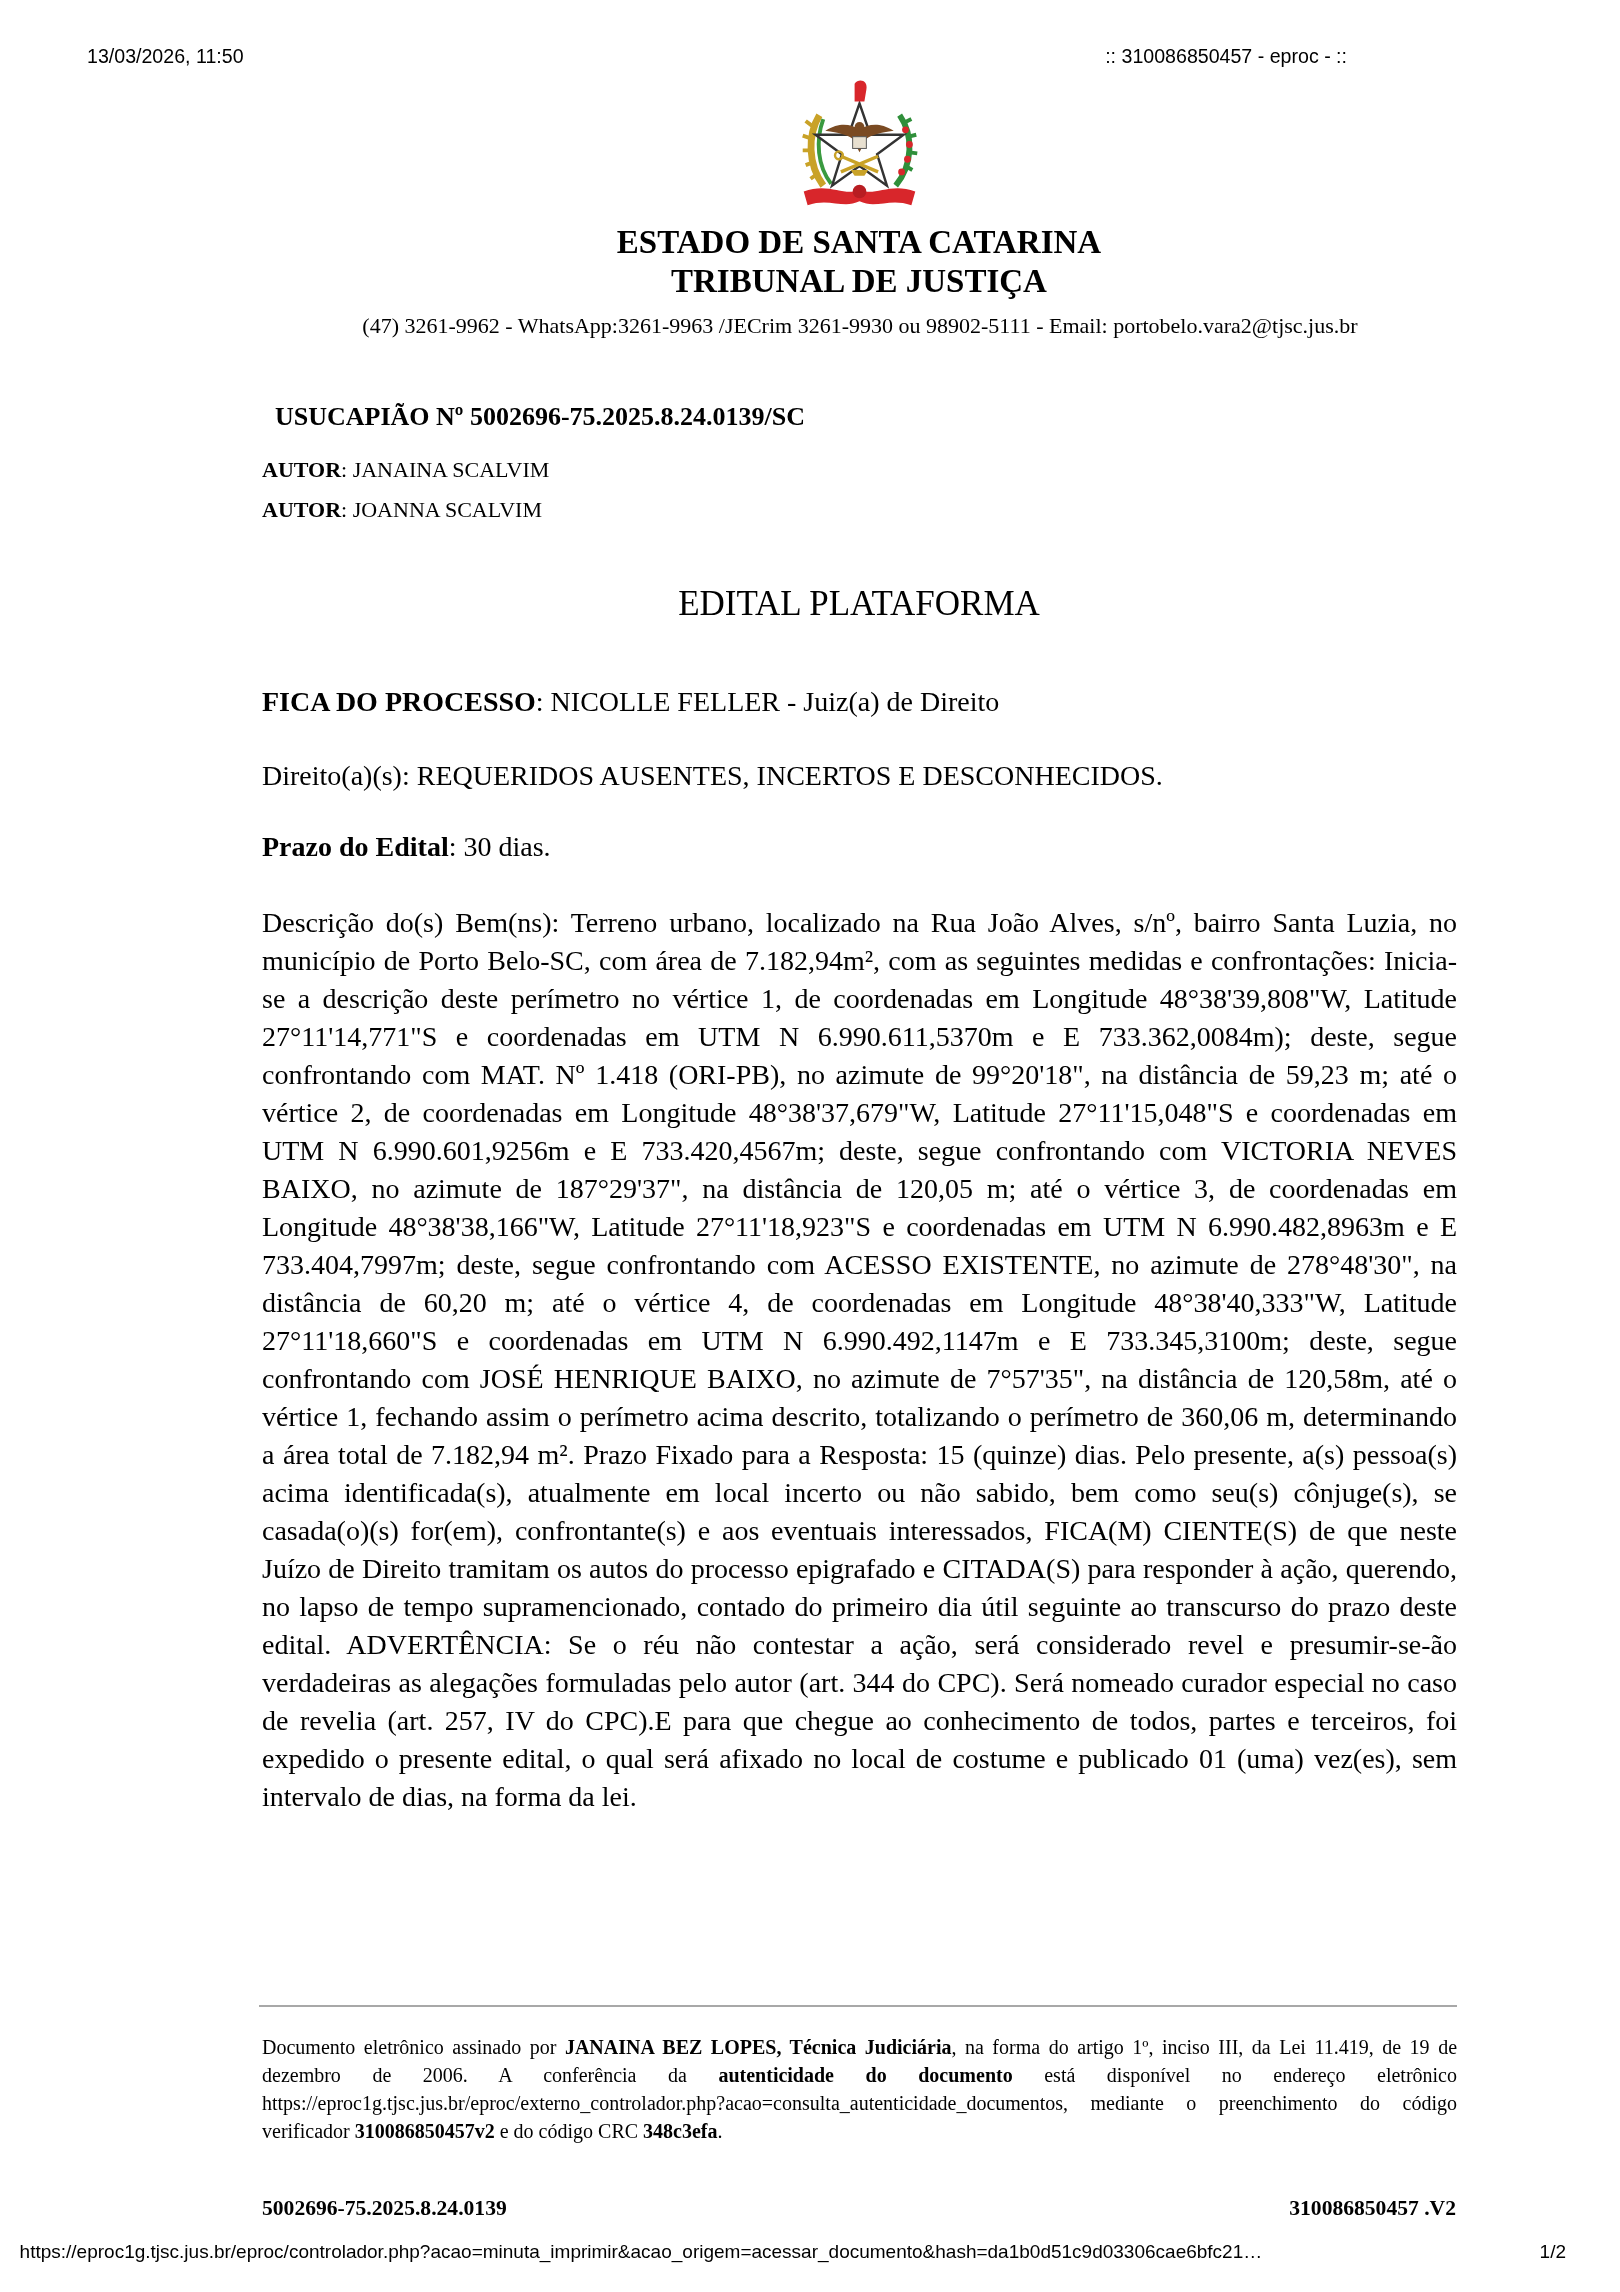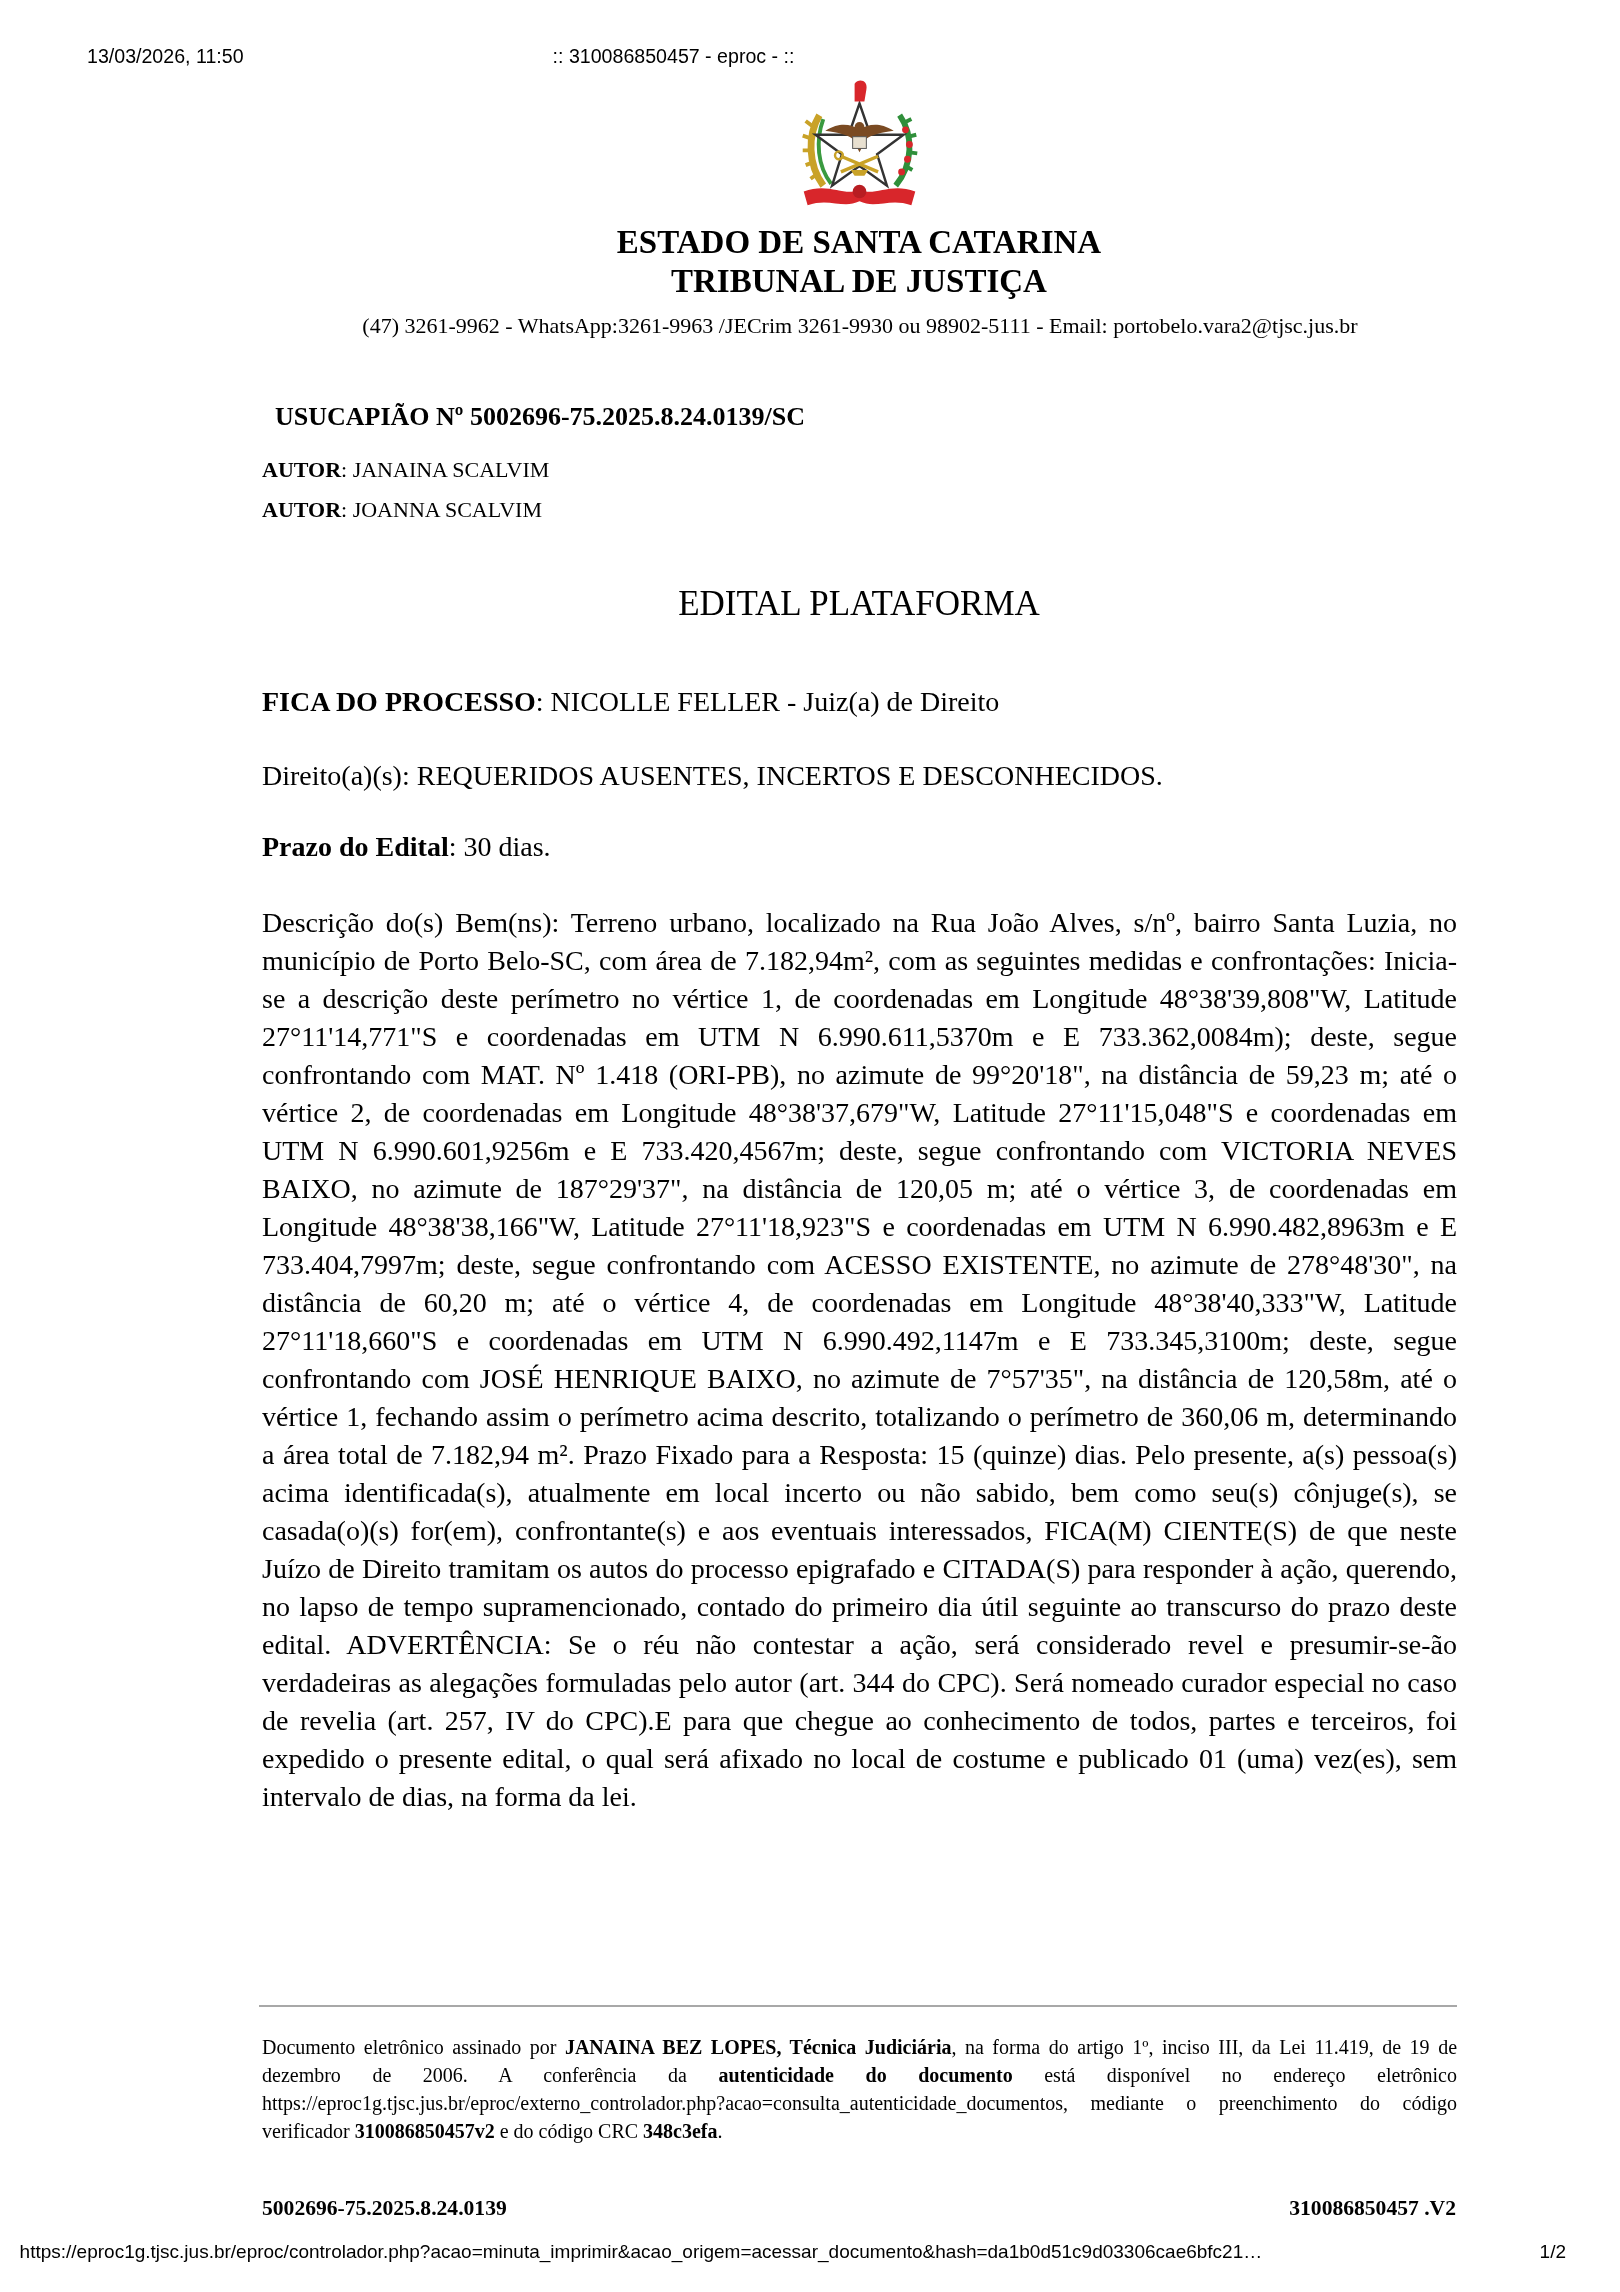--- a/index.html
+++ b/index.html
@@ -1,21 +1,21 @@
 <!DOCTYPE html>
 <html><head>
   <meta charset="utf-8">
   <style>
     html, body { margin: 0; padding: 0; background: #ffffff; }
     body { width: 1620px; height: 2293px; position: relative; overflow: hidden; color: #000; }
     .sans { font-family: "Liberation Sans", sans-serif; }
     .serif { font-family: "Liberation Serif", serif; }
     .abs { position: absolute; }
     #print-date { left: 67px; top: 45px; font-size: 19.6px; margin-left: 20px; }
-    #print-title { left: 0; width: 1347px; top: 45px; font-size: 19.6px; text-align: center; }
+    #print-title { left: 0; width: 1347px; top: 45px; font-size: 19.6px; text-align: right; }
     #emblem { left: 790px; top: 76px; width: 139px; height: 139px; }
     #org { left: 0; width: 1718px; top: 223px; text-align: center; }
     #org .l1 { font-size: 33px; font-weight: bold; line-height: 39px; }
     #org .l2 { font-size: 33px; font-weight: bold; line-height: 39px; }
     #address { left: 257px; width: 1206px; top: 310px; text-align: center; font-size: 22px; line-height: 31px; }
     #case-title { left: 262px; top: 402px; font-size: 26px; font-weight: bold; margin-left: 13px; }
     .autor { left: 262px; font-size: 22px; }
     #autor1 { top: 457px; }
     #autor2 { top: 497px; }
     #edital-title { left: 0; width: 1718px; top: 584px; text-align: center; font-size: 35px; }

